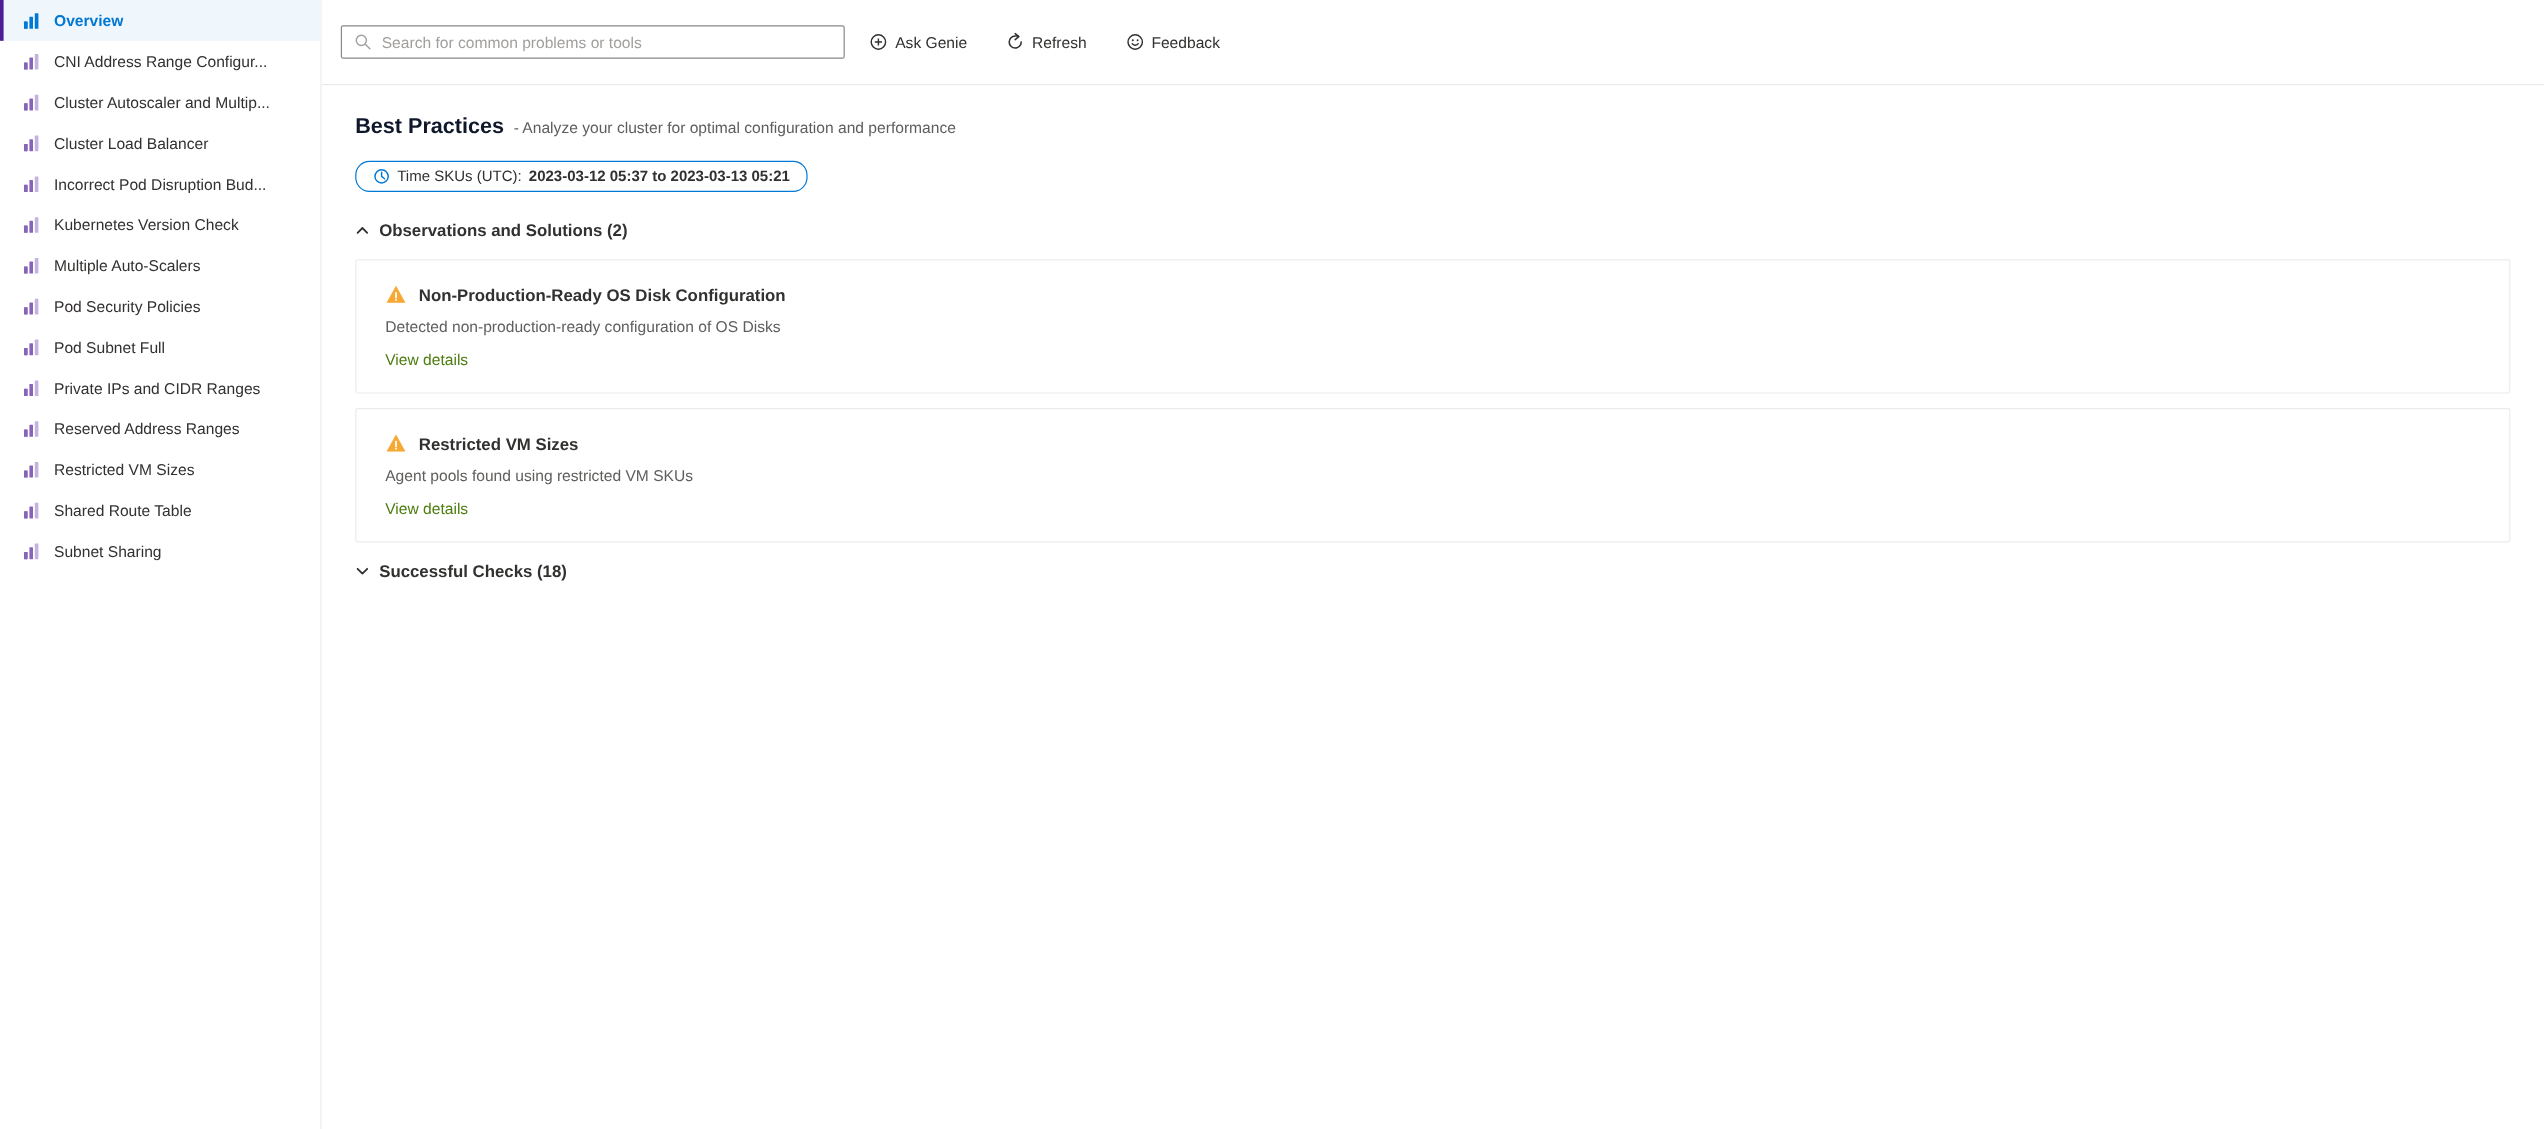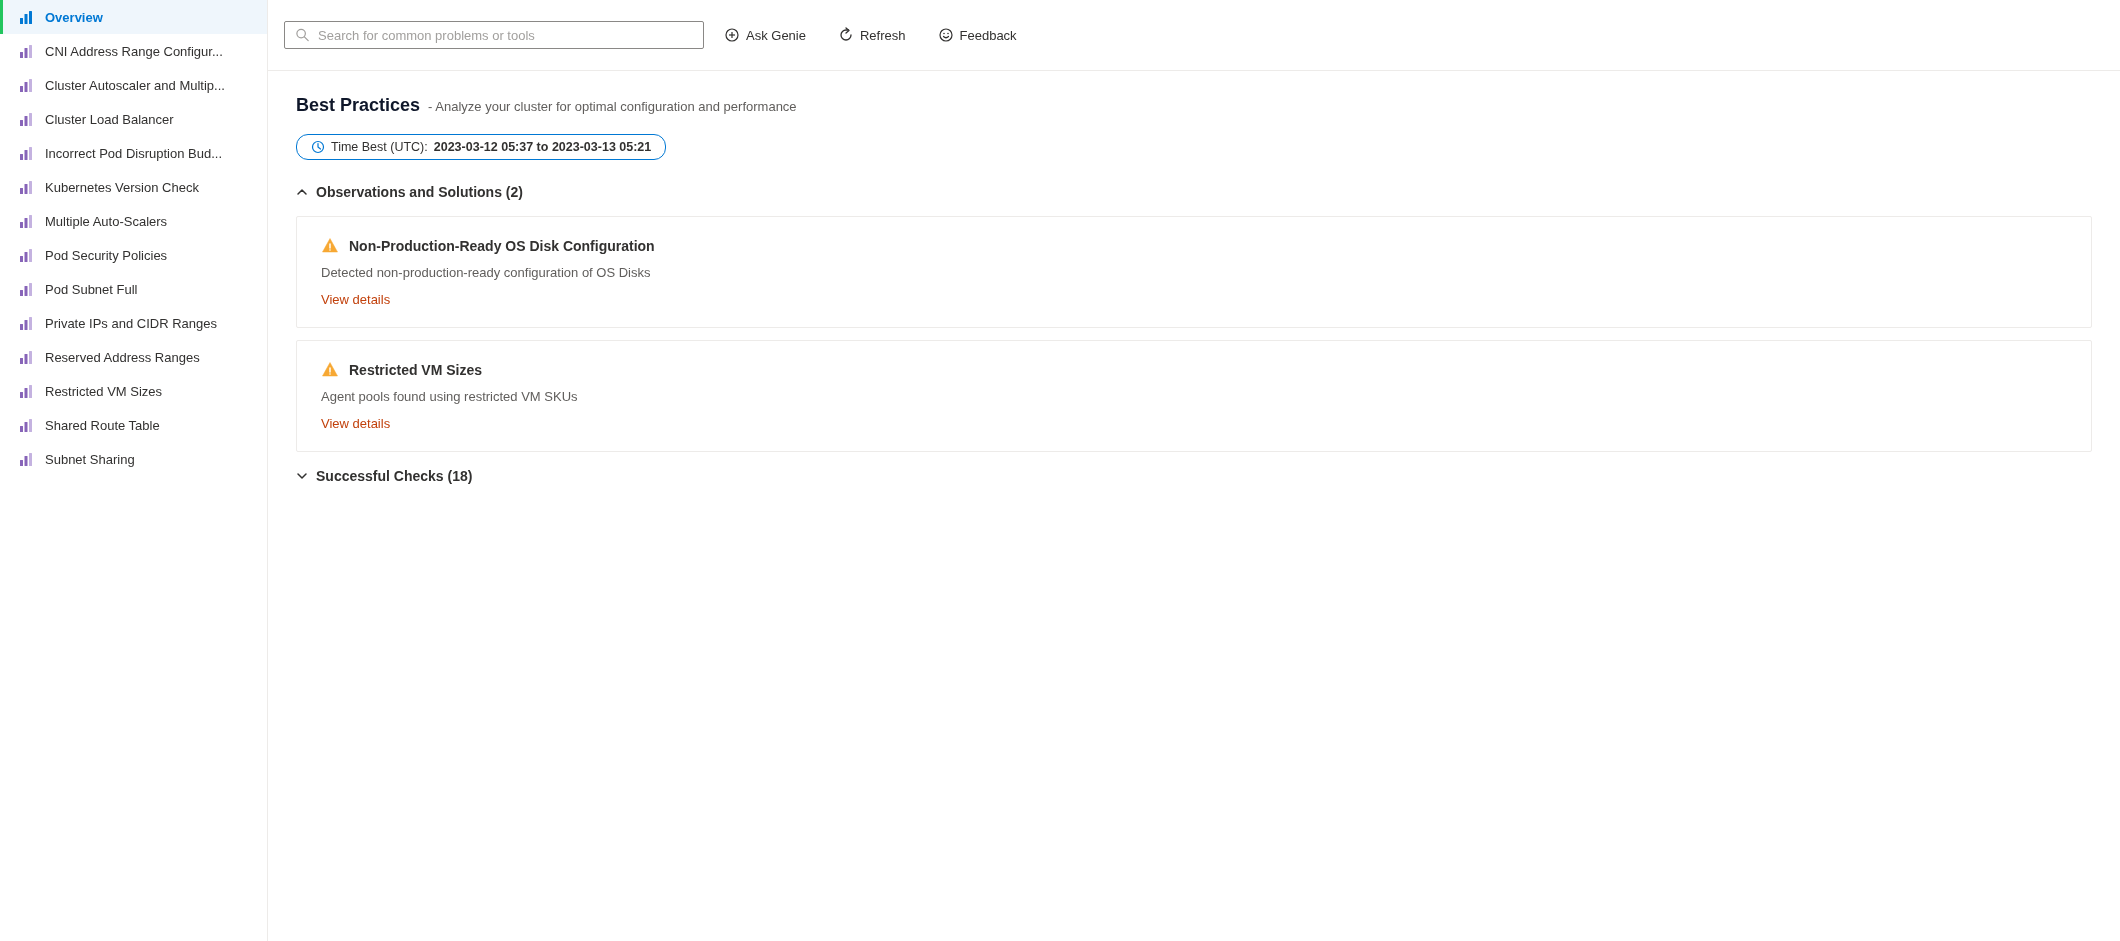--- a/index.html
+++ b/index.html
@@ -24,21 +24,21 @@
       white-space: nowrap;
       overflow: hidden;
       text-overflow: ellipsis;
       color: #323130;
       font-size: 13px;
       gap: 10px;
       border-left: 3px solid transparent;
     }
     .sidebar-item.active {
       background: #eff6fc;
-      border-left: 3px solid #22c55e;
+      border-left: 3px solid #4c1d95;
       font-weight: 600;
       color: #0078d4;
     }
     .sidebar-item .icon {
       width: 16px;
       height: 16px;
       flex-shrink: 0;
       display: flex;
       align-items: center;
       justify-content: center;
@@ -170,21 +170,21 @@
       font-weight: 600;
       color: #323130;
     }
     .observation-desc {
       font-size: 13px;
       color: #605e5c;
       margin-bottom: 12px;
       margin-left: 0;
     }
     .view-details-link {
-      color: #c2410c;
+      color: #4d7c0f;
       font-size: 13px;
       text-decoration: none;
       cursor: pointer;
     }
 
     .warning-icon {
       width: 18px;
       height: 18px;
       flex-shrink: 0;
     }
@@ -398,21 +398,21 @@
     <div class="page-title-row">
       <span class="page-title">Best Practices</span>
       <span class="page-subtitle">- Analyze your cluster for optimal configuration and performance</span>
     </div>
 
     <div class="time-range-badge">
       <svg width="14" height="14" viewBox="0 0 14 14" fill="none">
         <circle cx="7" cy="7" r="5.5" stroke="#0078d4" stroke-width="1.2"></circle>
         <polyline points="7,3.5 7,7 9.5,9" stroke="#0078d4" stroke-width="1.2" stroke-linecap="round" stroke-linejoin="round"></polyline>
       </svg>
-      <span>Time Best (UTC):</span>
+      <span>Time SKUs (UTC):</span>
       <strong>2023-03-12 05:37 to 2023-03-13 05:21</strong>
     </div>
 
     
     <div class="section-header">
       <svg width="12" height="12" viewBox="0 0 12 12" fill="none">
         <polyline points="2,8 6,4 10,8" stroke="#323130" stroke-width="1.5" stroke-linecap="round" stroke-linejoin="round"></polyline>
       </svg>
       <span class="section-title">Observations and Solutions (2)</span>
     </div>

